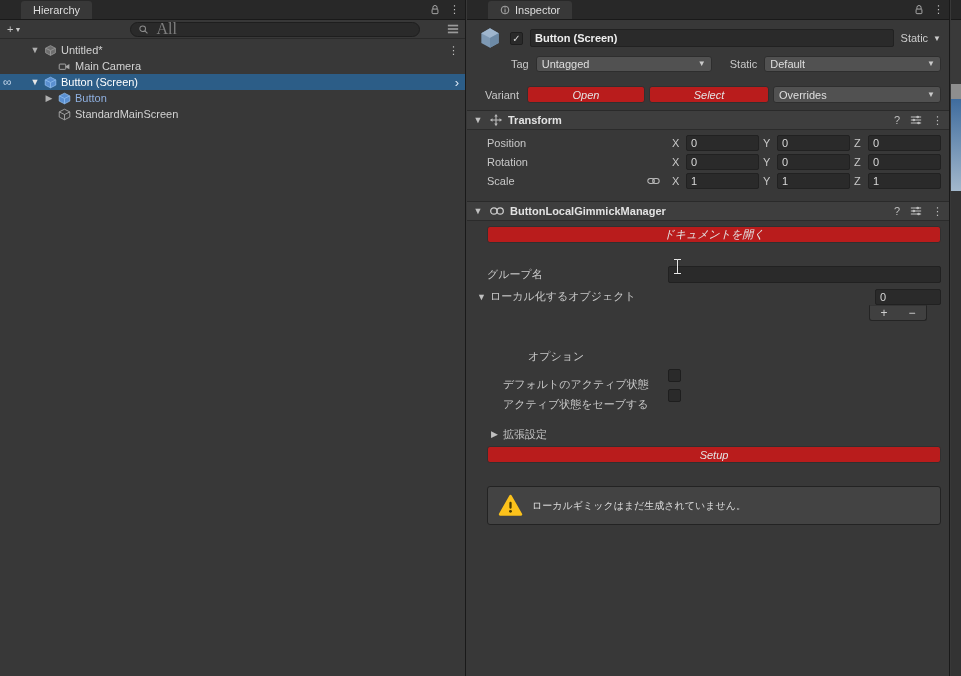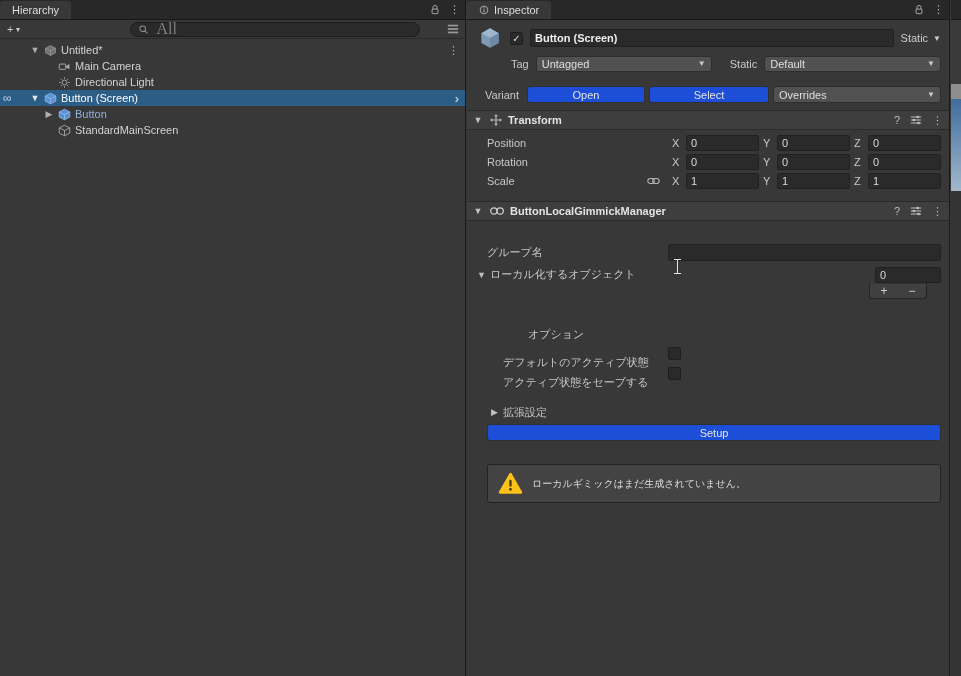--- a/index.html
+++ b/index.html
@@ -7,29 +7,29 @@
   body {
     width:961px; height:676px; overflow:hidden;
     background:#333333; color:#C8C8C8;
     font-family:"Liberation Sans", sans-serif; font-size:11px;
     -webkit-font-smoothing:antialiased;
   }
   .root { position:relative; width:961px; height:676px; background:#383838; }
 
   
   .tabbar { height:20px; background:#282828; border-bottom:1px solid #191919;
-            display:flex; align-items:flex-end; position:relative; }
+            display:flex; align-items:flex-end; position:relative;padding-left:21px; }
   .tab { background:#383838; color:#DEDEDE; height:18px; padding:0 12px;
          display:flex; align-items:center; gap:5px; border-radius:3px 3px 0 0; }
   .tab-actions { position:absolute; right:5px; top:0; height:100%;
                  display:flex; align-items:center; gap:9px; }
   .kebab { font-size:11px; color:#C0C0C0; line-height:1; cursor:default; }
-  .btn { background:#1d4ed8; border:1px solid #303030; border-radius:3px;
+  .btn { background:#b91c1c; border:1px solid #303030; border-radius:3px;
          color:#E4E4E4; font-family:inherit; font-size:11px; height:17px;
-         display:flex; align-items:center; justify-content:center; padding:0 6px; cursor:default; }
+         display:flex; align-items:center; justify-content:center; padding:0 6px; cursor:default;font-style:italic; }
   .field { background:#2A2A2A; border:1px solid #212121; border-radius:2px;
            height:16px; color:#D8D8D8; padding:0 4px; font-size:11px;
            font-family:inherit; outline:none; }
   .popup { height:16px; background:#515151; border:1px solid #2E2E2E; border-radius:3px;
            display:flex; align-items:center; padding:0 5px; color:#DFDFDF; }
   .popup .dd { margin-left:auto; font-size:8px; color:#CACACA; padding-left:6px; }
   .checkbox { width:13px; height:13px; background:#2A2A2A; border:1px solid #1E1E1E;
               border-radius:2px; display:flex; align-items:center; justify-content:center;
               color:#D8D8D8; font-size:10px; }
 
@@ -218,32 +218,20 @@
         <span class="arrow-slot"></span>
         <span class="obj-icon">
           <svg width="13" height="13" viewBox="0 0 16 16">
               <rect x="1.5" y="5" width="8" height="6.5" rx="1" fill="none" stroke="#A8A8A8" stroke-width="1.2"></rect>
               <path d="M9.5 8.8 L14 11.5 V5 L9.5 7.6 Z" fill="#A8A8A8"></path>
             </svg>
         </span>
         <span class="tlabel">Main Camera</span>
       </div>
 
-      <div class="trow">
-        <span class="vis-col"></span>
-        <span class="indent"></span>
-        <span class="arrow-slot"></span>
-        <span class="obj-icon">
-          <svg width="13" height="13" viewBox="0 0 16 16">
-              <circle cx="8" cy="8" r="3" fill="none" stroke="#A8A8A8" stroke-width="1.2"></circle>
-              <path d="M8 1.5v2M8 12.5v2M1.5 8h2M12.5 8h2M3.4 3.4l1.4 1.4M11.2 11.2l1.4 1.4M12.6 3.4l-1.4 1.4M4.8 11.2l-1.4 1.4" stroke="#A8A8A8" stroke-width="1.1"></path>
-            </svg>
-        </span>
-        <span class="tlabel">Directional Light</span>
-      </div>
 
       <div class="trow selected">
         <span class="vis-col">
           <span class="inf-glyph">∞</span>
         </span>
         <span class="arrow-slot">▼</span>
         <span class="obj-icon">
           <svg width="13" height="13" viewBox="0 0 16 16">
               <path d="M8 1.5 L14.5 4.8 V11.2 L8 14.5 L1.5 11.2 V4.8 Z" fill="#5A8FD0" stroke="#8FBCEF" stroke-width="1"></path>
               <path d="M1.5 4.8 L8 8 L14.5 4.8 M8 8 V14.5" fill="none" stroke="#8FBCEF" stroke-width="1"></path>
@@ -444,20 +432,23 @@
               <circle cx="9" cy="3.5" r="1.6" fill="#BDBDBD"></circle>
               <circle cx="4.5" cy="7" r="1.6" fill="#BDBDBD"></circle>
               <circle cx="10" cy="10.5" r="1.6" fill="#BDBDBD"></circle>
             </svg>
         </span>
         <span class="kebab">⋮</span>
       </span>
     </div>
 
     <div>
+      <div class="docbtn-row">
+        <button class="btn wide">ドキュメントを開く</button>
+      </div>
 
       <div class="grouprow">
         <span class="grouplabel">グループ名</span>
         <input class="field group-input" style="">
       </div>
 
       <div class="locrow">
         <span class="fold">▼</span>
         <span>ローカル化するオブジェクト</span>
         <input class="field size-field" value="0" style="">

